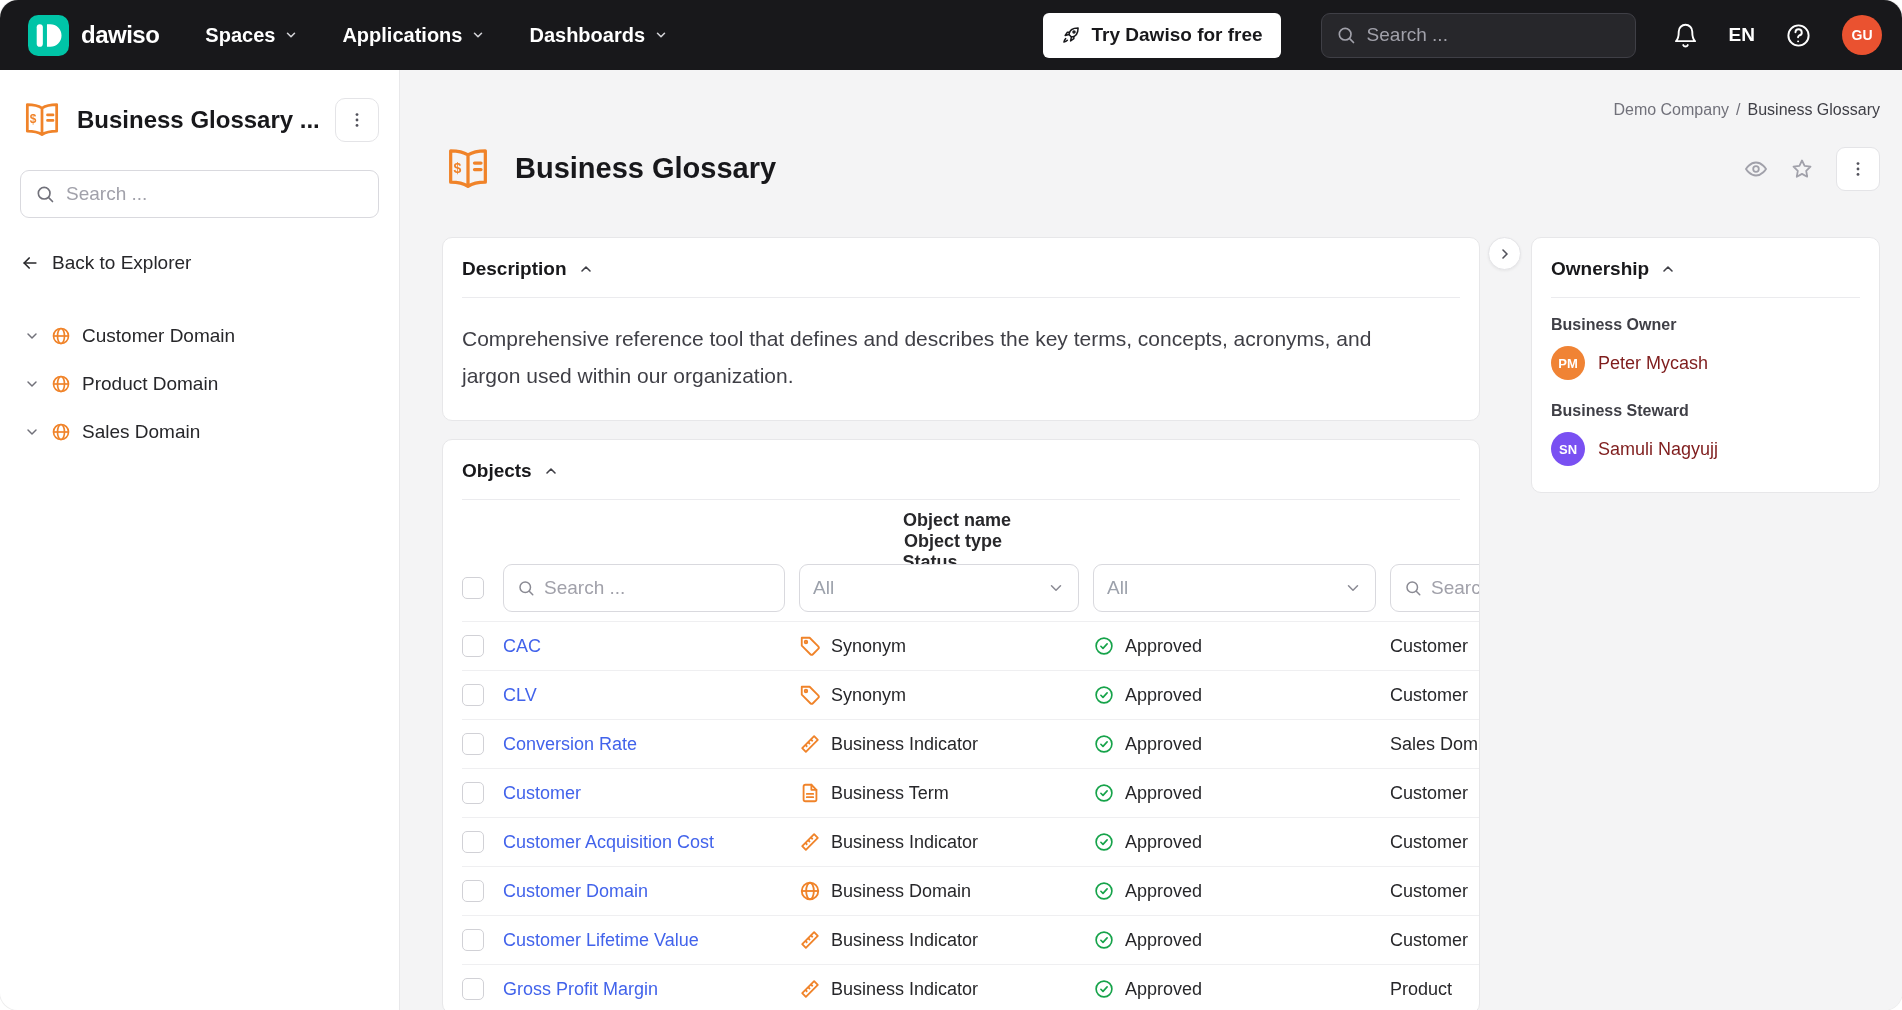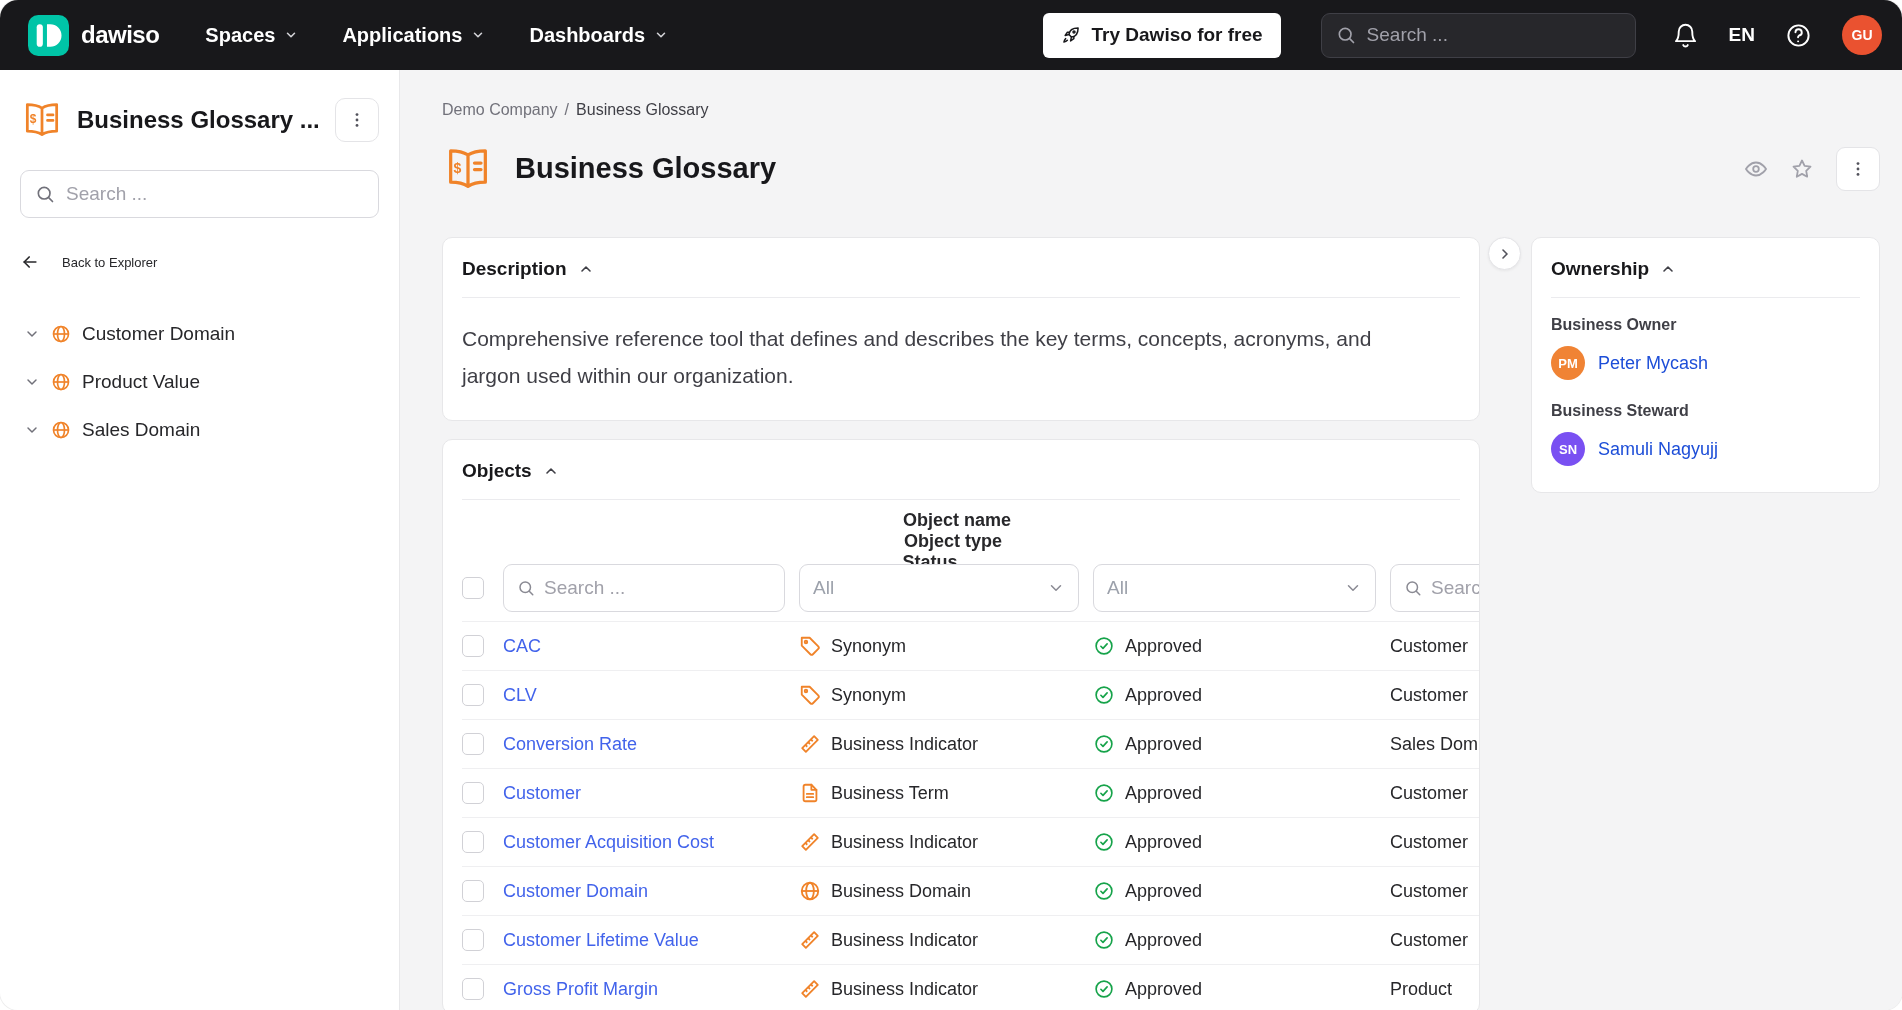--- a/index.html
+++ b/index.html
@@ -37,28 +37,28 @@
 
   
   .sidebar { width: 400px; flex: none; background: #fff; border-right: 1px solid #e8e8ea; padding: 26px 20px 0; display: flex; flex-direction: column; }
   .sb-header { display: flex; align-items: center; gap: 13px; height: 48px; }
   .sb-book svg { width: 44px; height: 44px; display: block; }
   .sb-title { font-size: 24px; font-weight: 700; color: #18181b; flex: 1; white-space: nowrap; overflow: hidden; }
   .kebab-btn { width: 44px; height: 44px; flex: none; border: 1px solid #e4e4e7; border-radius: 10px; background: #fff; display: flex; align-items: center; justify-content: center; color: #52525b; cursor: pointer; }
   .sb-search { margin-top: 26px; height: 48px; border: 1px solid #d9d9de; border-radius: 9px; display: flex; align-items: center; gap: 11px; padding: 0 14px; color: #71717a; background: #fff; }
   .sb-search input { border: none; outline: none; background: transparent; font-size: 19px; font-family: inherit; width: 100%; color: #27272a; }
   .sb-search input::placeholder { color: #a1a1aa; }
-  .back-link { margin-top: 34px; display: flex; align-items: center; gap: 22px; font-size: 13px; color: #27272a; font-weight: 500; cursor: pointer; text-decoration: none; }
+  .back-link { margin-top: 34px; display: flex; align-items: center; gap: 12px; font-size: 19px; color: #27272a; font-weight: 500; cursor: pointer; text-decoration: none; }
   .tree { margin-top: 38px; display: flex; flex-direction: column; }
   .tree-item { display: flex; align-items: center; gap: 11px; height: 48px; font-size: 19px; color: #27272a; cursor: pointer; padding-left: 4px; }
   .chev-gray { color: #71717a; }
 
   
   .main { flex: 1; min-width: 0; background: #f4f4f5; padding: 30px 22px 0 42px; overflow: hidden; position: relative; }
-  .breadcrumb { font-size: 16px; color: #71717a; display: flex; gap: 7px; align-items: center; height: 20px; }
+  .breadcrumb { font-size: 16px; color: #71717a; display: flex; gap: 7px; align-items: center; height: 20px; justify-content: flex-end; }
   .breadcrumb .crumb { cursor: pointer; }
   .breadcrumb .current { color: #3f3f46; }
   .page-head { display: flex; align-items: center; margin-top: 22px; height: 53px; }
   .page-book svg { width: 52px; height: 52px; display: block; }
   .page-title { font-size: 29px; font-weight: 700; color: #18181b; margin-left: 21px; flex: 1; }
   .head-actions { display: flex; align-items: center; gap: 22px; color: #a1a1aa; }
   .head-icon { cursor: pointer; }
   .head-kebab { width: 44px; height: 44px; border: 1px solid #e4e4e7; background: #fff; border-radius: 9px; display: flex; align-items: center; justify-content: center; color: #52525b; cursor: pointer; }
 
   .content-row { display: flex; margin-top: 42px; align-items: flex-start; }
@@ -97,21 +97,21 @@
   .obj-link { font-size: 18px; color: #4263EB; text-decoration: none; cursor: pointer; white-space: nowrap; }
   .cell-text { font-size: 18px; color: #27272a; white-space: nowrap; overflow: hidden; }
 
   
   .own-body { padding: 18px 19px 26px; }
   .own-label { font-size: 16px; font-weight: 700; color: #3f3f46; }
   .person { display: flex; align-items: center; gap: 13px; margin: 12px 0 22px; cursor: pointer; }
   .person:last-child { margin-bottom: 0; }
   .avatar-owner { width: 34px; height: 34px; background: #F08334; font-size: 13px; }
   .avatar-steward { width: 34px; height: 34px; background: #7950F2; font-size: 13px; }
-  .person-name { font-size: 18px; color: #1d4ed8; }
+  .person-name { font-size: 18px; color: #7f1d1d; }
   .collapse-btn { position: absolute; left: -43px; top: 0; width: 33px; height: 33px; border-radius: 50%; background: #fff; border: 1px solid #e4e4e7; display: flex; align-items: center; justify-content: center; color: #52525b; cursor: pointer; box-shadow: 0 1px 3px rgba(0,0,0,.06); }
 </style>
 </head>
 <body>
 
 <div class="app">
 
   <header class="topbar">
     <div class="logo">
       <span class="logo-mark">
@@ -260,21 +260,21 @@
                 <path d="M6 9l6 6 6-6"></path>
               </svg>
     </span>
     <span class="i20">
       <svg viewBox="0 0 24 24" fill="none" stroke="#F08329" stroke-width="2">
                 <circle cx="12" cy="12" r="9"></circle>
                 <path d="M3 12h18"></path>
                 <ellipse cx="12" cy="12" rx="4.2" ry="9"></ellipse>
               </svg>
     </span>
-    <span class="tree-label">Product Value</span>
+    <span class="tree-label">Product Domain</span>
   </div>
           <div class="tree-item">
     <span class="i16 chev-gray">
       <svg viewBox="0 0 24 24" fill="none" stroke="currentColor" stroke-width="2.2" stroke-linecap="round" stroke-linejoin="round">
                 <path d="M6 9l6 6 6-6"></path>
               </svg>
     </span>
     <span class="i20">
       <svg viewBox="0 0 24 24" fill="none" stroke="#F08329" stroke-width="2">
                 <circle cx="12" cy="12" r="9"></circle>

